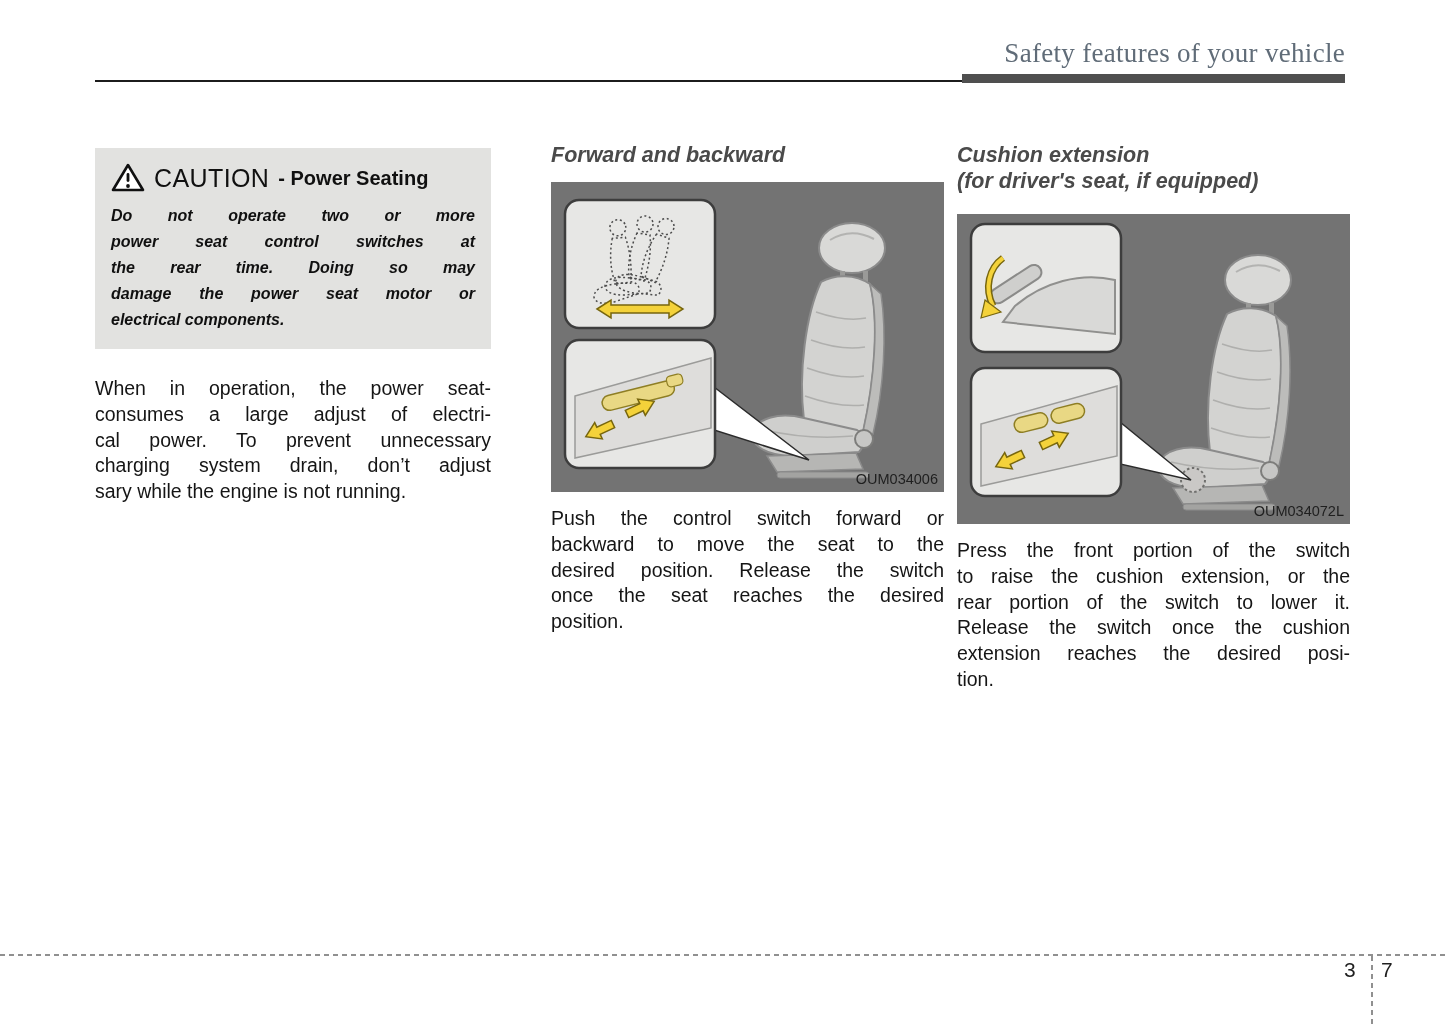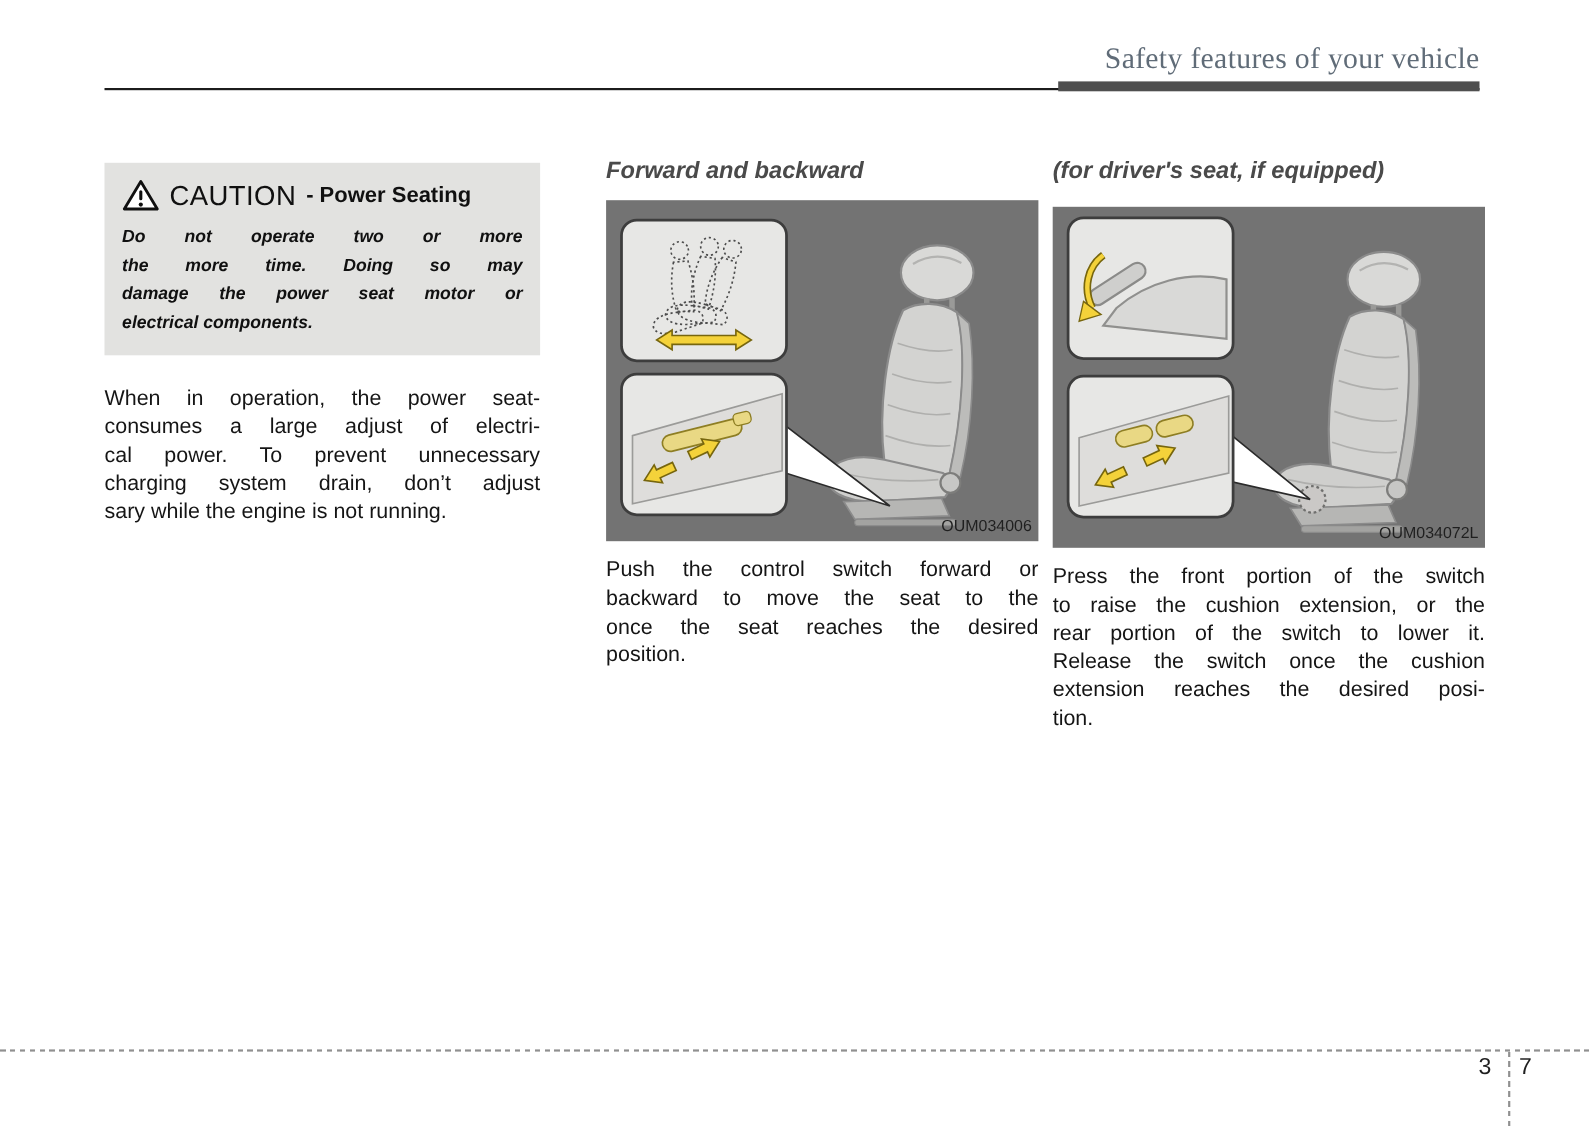--- a/index.html
+++ b/index.html
@@ -66,21 +66,22 @@
         <svg width="34" height="30" viewBox="0 0 34 30">
           <path d="M17 2 L32 27 L2 27 Z" fill="#ffffff" stroke="#101010" stroke-width="2.6" stroke-linejoin="round"></path>
           <rect x="15.6" y="10" width="2.8" height="9" rx="1.4" fill="#101010"></rect>
           <circle cx="17" cy="23" r="1.9" fill="#101010"></circle>
         </svg>
         <span class="caution-title">CAUTION</span>
         <span class="caution-sub">- Power Seating</span>
       </div>
       <div class="caution-body">
           <div class="jline">Do not operate two or more</div>
-          <div class="jline">the more time. Doing so may</div>
+          <div class="jline">power seat control switches at</div>
+          <div class="jline">the rear time. Doing so may</div>
           <div class="jline">damage the power seat motor or</div>
           <div class="jline jlast">electrical components.</div>
         </div>
     </div>
     <div class="body-par">
         <div class="jline">When in operation, the power seat-</div>
         <div class="jline">consumes a large adjust of electri-</div>
         <div class="jline">cal power. To prevent unnecessary</div>
         <div class="jline">charging system drain, don’t adjust</div>
         <div class="jline jlast">sary while the engine is not running.</div>
@@ -141,27 +142,29 @@
           </g>
           <polygon transform="translate(62,242) rotate(155)" points="0,-4 16,-4 16,-9 30,0 16,9 16,4 0,4" fill="#f4d23a" stroke="#77660e" stroke-width="1.5"></polygon>
           <polygon transform="translate(76,232) rotate(-25)" points="0,-4 16,-4 16,-9 30,0 16,9 16,4 0,4" fill="#f4d23a" stroke="#77660e" stroke-width="1.5"></polygon>
         </g>
       </svg>
       <div class="fig-caption">OUM034006</div>
     </div>
     <div class="after-fig">
         <div class="jline">Push the control switch forward or</div>
         <div class="jline">backward to move the seat to the</div>
+        <div class="jline">desired position. Release the switch</div>
         <div class="jline">once the seat reaches the desired</div>
         <div class="jline jlast">position.</div>
       </div>
   </section>
 
   <section class="col col-right">
     <h2 class="sec-heading">
+      <div>Cushion extension</div>
       <div>(for driver's seat, if equipped)</div>
     </h2>
     <div class="figure">
       <svg viewBox="0 0 393 310">
 
         <g>
           <ellipse cx="301" cy="66" rx="33" ry="25" fill="#d9d9d7" stroke="#8b8b8b" stroke-width="2"></ellipse>
           <path d="M279,58 q21,-13 44,-1" fill="none" stroke="#b3b3b1" stroke-width="2"></path>
           <rect x="289" y="89" width="5" height="15" fill="#9a9a98"></rect>
           <rect x="312" y="89" width="5" height="15" fill="#9a9a98"></rect>

